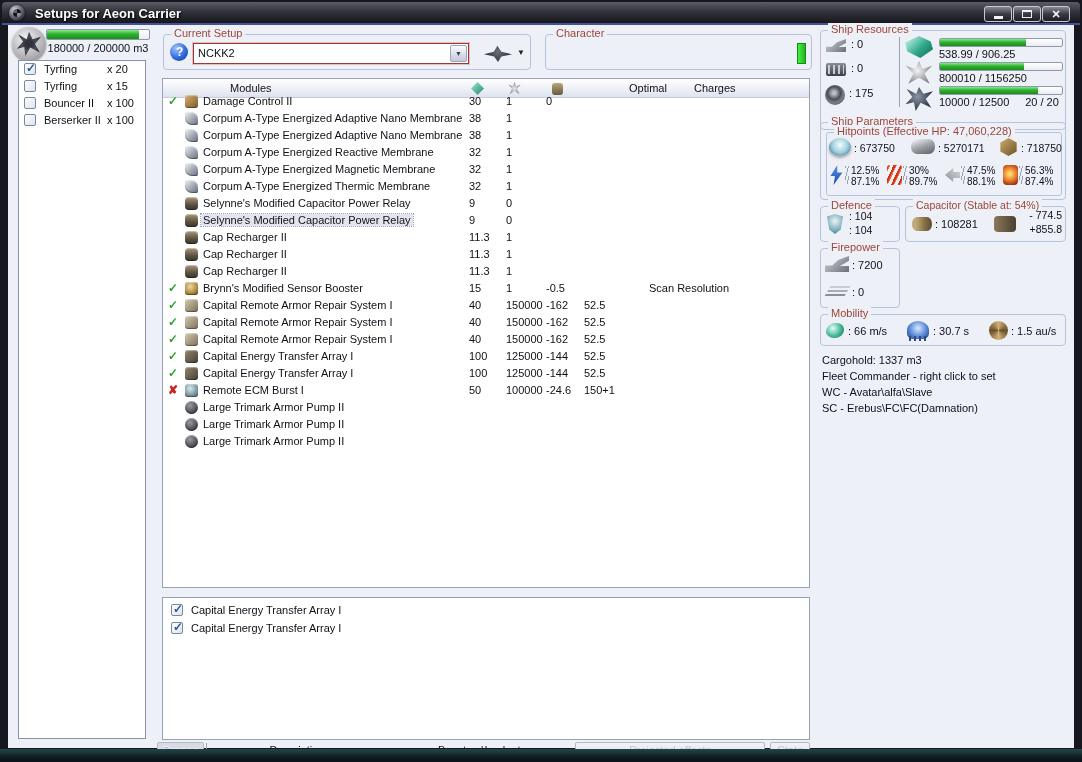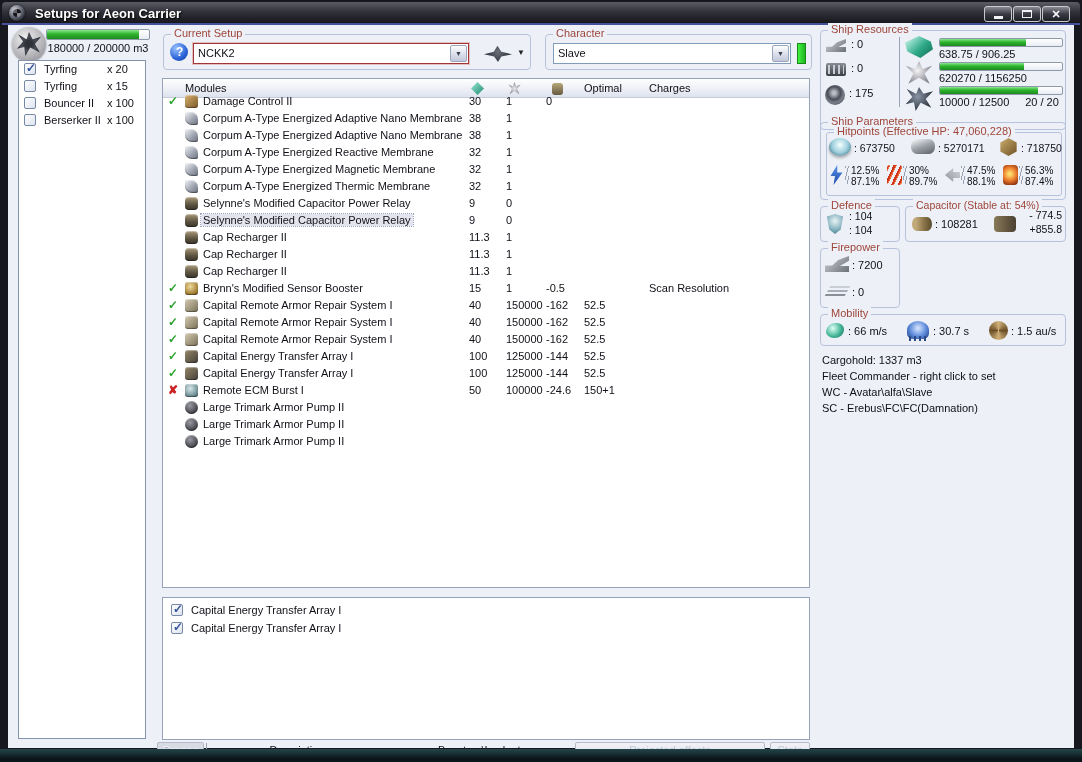--- a/index.html
+++ b/index.html
@@ -43,21 +43,21 @@
   .combo-val{position:absolute;left:4px;top:3px;white-space:nowrap;}
   .combo-arr{position:absolute;right:1px;top:1px;bottom:1px;width:17px;background:linear-gradient(180deg,#fdfdfe,#d8dce8 60%,#c2c8da);border:1px solid #9aa6bc;border-radius:2px;}
   .combo-arr::after{content:"▼";position:absolute;left:4px;top:4px;font-size:7px;color:#39404e;}
   .shipicon{position:absolute;left:320px;top:10px;width:28px;height:17px;background:radial-gradient(circle at 50% 40%,#6a6e78,#2e323c 70%);clip-path:polygon(0 55%,35% 40%,48% 5%,62% 40%,100% 55%,62% 68%,50% 100%,36% 68%);}
   .caret{position:absolute;left:353px;top:10px;width:12px;height:12px;}
   .caret::after{content:"▼";font-size:8px;color:#222;}
   .greenbar{position:absolute;left:251px;top:8px;width:9px;height:21px;background:linear-gradient(90deg,#44f044,#1fb81f);border:1px solid #188818;}
   
   .panel{position:absolute;background:#fff;border:1px solid #95a2b8;}
   .mhdr{position:absolute;left:0;top:0;width:100%;height:19px;background:linear-gradient(180deg,#fff,#e9ecf4 70%,#dde2ee);border-bottom:1px solid #c6ccda;}
-  .htxt{position:absolute;top:3px;white-space:nowrap;}
+  .htxt{position:absolute;top:3px;white-space:nowrap;margin-left:45px;}
   .hic{position:absolute;top:3px;width:13px;height:13px;}
   .hic-cpu{left:308px;background:linear-gradient(135deg,#9ae8d4,#1f8a72);clip-path:polygon(50% 0,100% 50%,50% 100%,0 50%);}
   .hic-pg{left:345px;background:radial-gradient(circle,#e8e8ec,#8a8a92 70%);clip-path:polygon(50% 0,63% 33%,97% 20%,70% 52%,88% 95%,50% 70%,12% 95%,30% 52%,3% 20%,37% 33%);}
   .hic-cap{left:389px;top:4px;width:11px;height:12px;background:linear-gradient(180deg,#b8a878,#645840);border-radius:3px;}
   .mrows{position:absolute;left:0;top:14px;width:100%;}
   .mrow{position:relative;height:17px;}
   .mark{position:absolute;left:5px;top:1px;font-size:12px;font-weight:bold;}
   .mark.ok::before{content:"✓";color:#2ea22e;}
   .mark.fail::before{content:"✘";color:#cc2222;}
   .micon{position:absolute;left:22px;top:2px;width:13px;height:13px;border-radius:3px;box-shadow:inset 0 1px 1px rgba(255,255,255,.4),inset 0 -1px 1px rgba(0,0,0,.4);}
@@ -179,24 +179,20 @@
     <span class="combo combo-red" style="left:29px;top:8px;width:276px">
       <span class="combo-val">NCKK2</span>
       <span class="combo-arr"></span>
     </span>
     <span class="shipicon"></span>
     <span class="caret"></span>
   </div>
 
   <div class="grp" style="left:545px;top:34px;width:267px;height:36px">
     <span class="glbl">Character</span>
-    <span class="combo" style="left:7px;top:8px;width:238px">
-      <span class="combo-val">Slave</span>
-      <span class="combo-arr"></span>
-    </span>
     <span class="greenbar"></span>
   </div>
 
   <div class="panel" style="left:162px;top:78px;width:648px;height:510px">
     <div class="mhdr">
       <span class="htxt" style="left:22px">Modules</span>
       <i class="hic hic-cpu"></i>
       <i class="hic hic-pg"></i>
       <i class="hic hic-cap"></i>
       <span class="htxt" style="left:421px">Optimal</span>
@@ -444,26 +440,26 @@
     <span class="v" style="left:30px;top:7px">: 0</span>
     <i class="aic ic-launcher" style="left:5px;top:32px;width:20px;height:13px"></i>
     <span class="v" style="left:30px;top:31px">: 0</span>
     <i class="aic ic-rig" style="left:4px;top:54px;width:20px;height:20px"></i>
     <span class="v" style="left:28px;top:56px">: 175</span>
     <span class="resdiv" style="left:78px;top:6px;height:70px"></span>
     <i class="aic ic-cpu-big" style="left:84px;top:5px;width:28px;height:22px"></i>
     <div class="pbar" style="left:118px;top:7px;width:124px;height:9px">
         <i class="fill" style="width: 70.5%;"></i>
       </div>
-    <span class="v" style="left:118px;top:17px">638.75 / 906.25</span>
+    <span class="v" style="left:118px;top:17px">538.99 / 906.25</span>
     <i class="aic ic-pg-big" style="left:84px;top:30px;width:28px;height:24px"></i>
     <div class="pbar" style="left:118px;top:31px;width:124px;height:9px">
         <i class="fill" style="width: 69.2%;"></i>
       </div>
-    <span class="v" style="left:118px;top:41px">620270 / 1156250</span>
+    <span class="v" style="left:118px;top:41px">800010 / 1156250</span>
     <i class="aic ic-drone-big" style="left:84px;top:56px;width:28px;height:24px"></i>
     <div class="pbar" style="left:118px;top:55px;width:124px;height:9px">
         <i class="fill" style="width: 80%;"></i>
       </div>
     <span class="v" style="left:118px;top:65px">10000 / 12500</span>
     <span class="v" style="left:200px;top:65px;width:42px;text-align:center">20 / 20</span>
   </div>
 
   <div class="grp" style="left:820px;top:122px;width:246px;height:78px">
     <span class="glbl">Ship Parameters</span>

